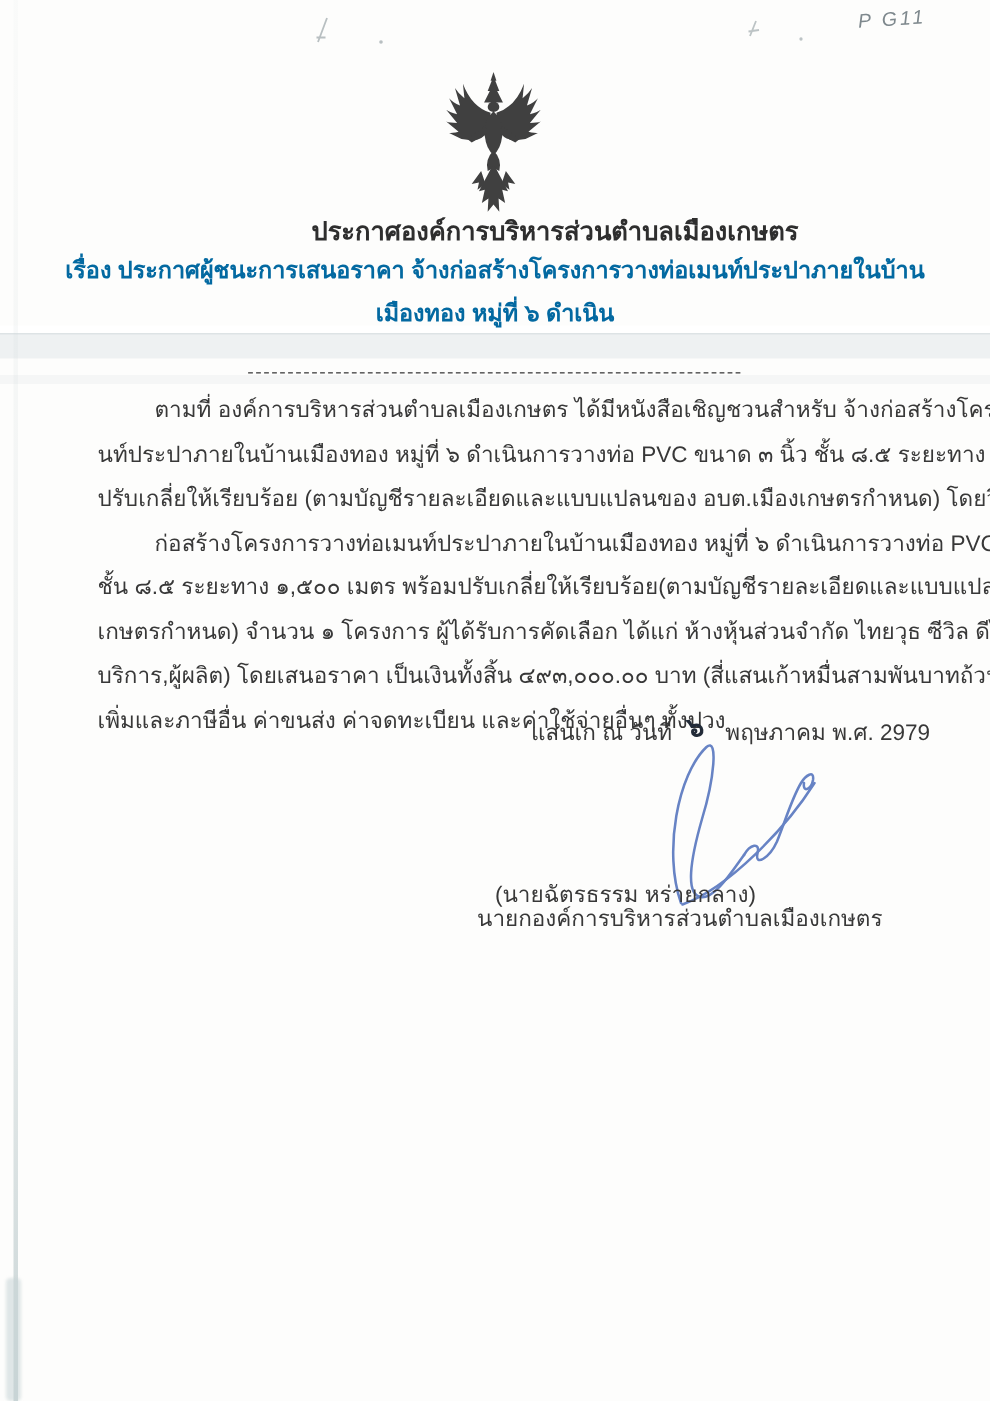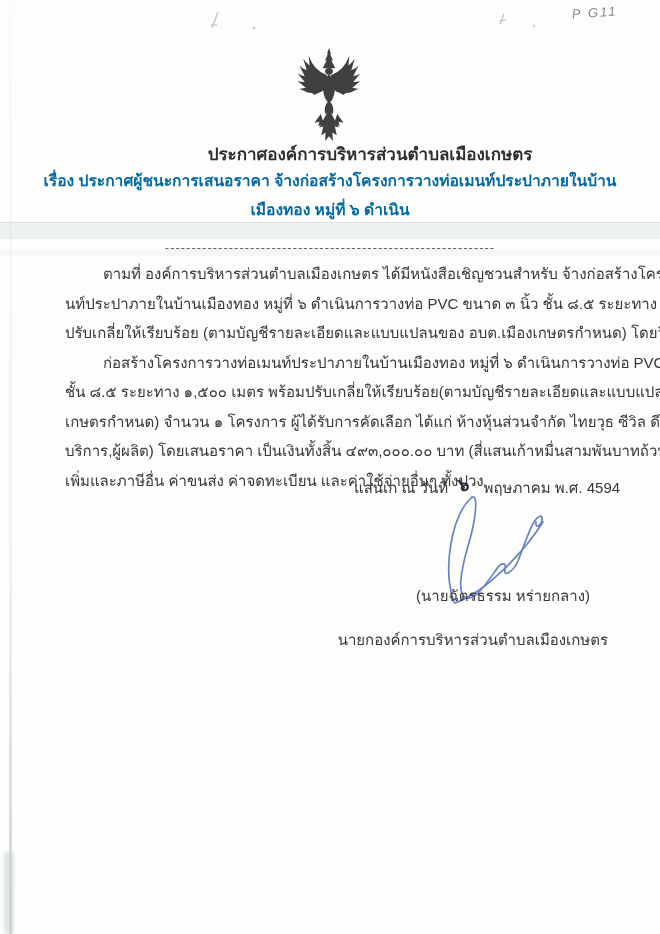--- a/index.html
+++ b/index.html
@@ -36,23 +36,23 @@
   
   .body-block{position:absolute;left:65px;top:259px;width:535px;
               font-size:15px;line-height:29.5px;color:#383838;}
   .body-line{white-space:nowrap;}
   .body-line.indent{padding-left:38px;}
   
   .date-line{position:absolute;left:354px;top:472px;font-size:15px;color:#383838;white-space:nowrap;}
   .hand-day{display:inline-block;margin:0 14px 0 10px;color:#222b38;font-size:18px;
             transform:rotate(-6deg) translateY(-2px);font-weight:bold;}
   .signature{position:absolute;left:424px;top:486px;width:136px;height:118px;}
-  .signer-name{position:absolute;left:330px;top:584px;width:260px;text-align:right;
+  .signer-name{position:absolute;left:330px;top:584px;width:260px;text-align:left;
                font-size:15px;color:#383838;}
-  .signer-title{position:absolute;left:318px;top:628px;width:290px;text-align:right;
+  .signer-title{position:absolute;left:318px;top:600px;width:290px;text-align:left;
                 font-size:15px;color:#383838;}
 </style>
 </head>
 <body>
 
 <div class="page">
 
   <div class="scan-band-1"></div>
   <div class="scan-band-2"></div>
   <div class="scan-band-3"></div>
@@ -106,21 +106,21 @@
     <div class="body-line indent">ตามที่ องค์การบริหารส่วนตำบลเมืองเกษตร ได้มีหนังสือเชิญชวนสำหรับ จ้างก่อสร้างโครงการวางท่อเม</div>
     <div class="body-line">นท์ประปาภายในบ้านเมืองทอง หมู่ที่ ๖ ดำเนินการวางท่อ PVC ขนาด ๓ นิ้ว ชั้น ๘.๕ ระยะทาง ๑,๕๐๐ เมตร พร้อม</div>
     <div class="body-line">ปรับเกลี่ยให้เรียบร้อย (ตามบัญชีรายละเอียดและแบบแปลนของ อบต.เมืองเกษตรกำหนด) โดยวิธีเฉพาะเจาะจง  นั้น</div>
     <div class="body-line indent">ก่อสร้างโครงการวางท่อเมนท์ประปาภายในบ้านเมืองทอง หมู่ที่ ๖ ดำเนินการวางท่อ PVC ขนาด ๓ นิ้ว</div>
     <div class="body-line">ชั้น ๘.๕ ระยะทาง ๑,๕๐๐ เมตร พร้อมปรับเกลี่ยให้เรียบร้อย(ตามบัญชีรายละเอียดและแบบแปลนของ อบต.เมือง</div>
     <div class="body-line">เกษตรกำหนด) จำนวน ๑ โครงการ ผู้ได้รับการคัดเลือก ได้แก่ ห้างหุ้นส่วนจำกัด ไทยวุธ ซีวิล ดีไซน์ (ขายส่ง,ให้</div>
     <div class="body-line">บริการ,ผู้ผลิต) โดยเสนอราคา เป็นเงินทั้งสิ้น ๔๙๓,๐๐๐.๐๐ บาท (สี่แสนเก้าหมื่นสามพันบาทถ้วน) รวมภาษีมูลค่า</div>
     <div class="body-line">เพิ่มและภาษีอื่น ค่าขนส่ง ค่าจดทะเบียน และค่าใช้จ่ายอื่นๆ ทั้งปวง</div>
   </div>
 
-  <div class="date-line"><span>แสนเก ณ วันที่</span><span class="hand-day">๖</span><span>พฤษภาคม พ.ศ. 4594</span></div>
+  <div class="date-line"><span>แสนเก ณ วันที่</span><span class="hand-day">๖</span><span>พฤษภาคม พ.ศ. 2979</span></div>
 
   <svg class="signature" viewBox="0 0 136 118">
     <g fill="none" stroke="#5b79c0" stroke-width="1.7" stroke-linecap="round" opacity=".92">
       <path d="M30,116 C18,82 28,30 47,12 C55,5 52,34 44,60 C36,88 33,110 43,112 C52,114 64,95 72,84"></path>
       <path d="M72,84 c4,-7 11,-9 9,-1 c-2,9 8,3 13,-8 c6,-15 10,-29 16,-39 c3,-5 9,-9 8,-2 c-1,6 -7,9 -6,2"></path>
       <path d="M31,117 C62,106 100,66 119,36"></path>
     </g>
   </svg>
 
   <div class="signer-name">(นายฉัตรธรรม หร่ายกลาง)</div>

